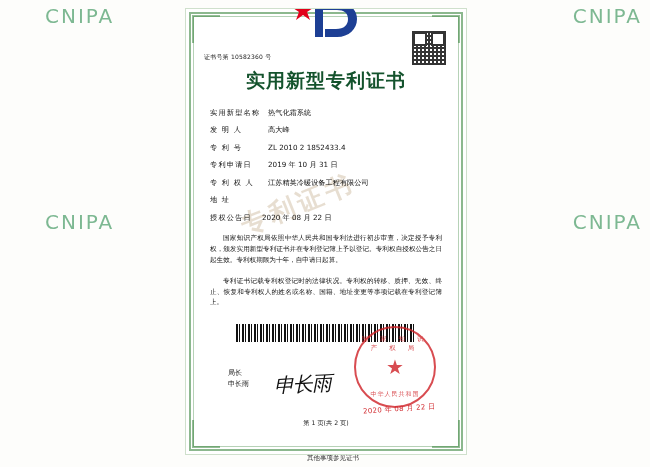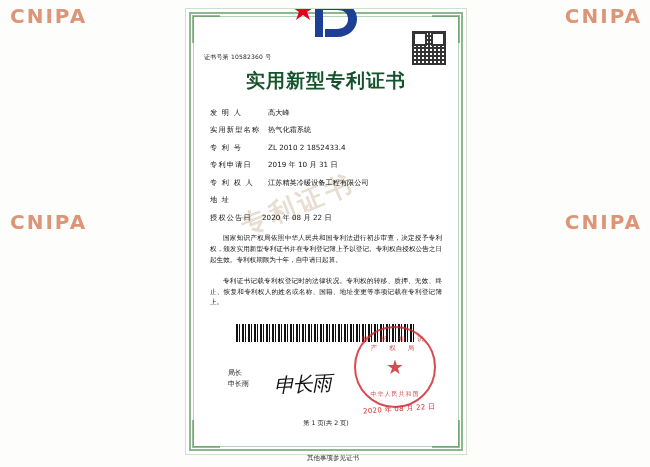--- a/index.html
+++ b/index.html
@@ -193,26 +193,27 @@
   .docfoot{
     position:absolute;
     left:16px;right:0;bottom:4px;
     text-align:center;
     font-size:6.5px;color:#333;
   }
 
   
   .wm{
     position:absolute;
-    color:#c2410c;
+    color:#15803d;
     opacity:.55;
-    font-weight:bold;
+    font-weight:normal;
     pointer-events:none;
     user-select:none;
     letter-spacing:2px;
+    margin-left:35px;
   }
   .wm-cnipa{font-size:20px;}
   .wm-zhuan{
     position:absolute;
     color:#d8c9b4;
     opacity:.6;
     font-size:26px;
     font-weight:bold;
     transform:rotate(-22deg);
     letter-spacing:4px;
@@ -253,27 +254,27 @@
         </svg>
       </div>
 
       <div class="cert-no">证书号第 10582360 号</div>
 
       <div class="title">实用新型专利证书</div>
 
       <div class="fields">
 
         <div class="frow">
+          <div class="flabel">实用新型名称</div>
+          <div class="fvalue">热气化霜系统</div>
+        </div>
+
+        <div class="frow">
           <div class="flabel">发 明 人</div>
           <div class="fvalue">高大峰</div>
-        </div>
-
-        <div class="frow">
-          <div class="flabel">实用新型名称</div>
-          <div class="fvalue">热气化霜系统</div>
         </div>
 
         <div class="frow">
           <div class="flabel">专 利 号</div>
           <div class="fvalue">ZL 2010 2 1852433.4</div>
         </div>
 
         <div class="frow">
           <div class="flabel">专利申请日</div>
           <div class="fvalue">2019 年 10 月 31 日</div>

